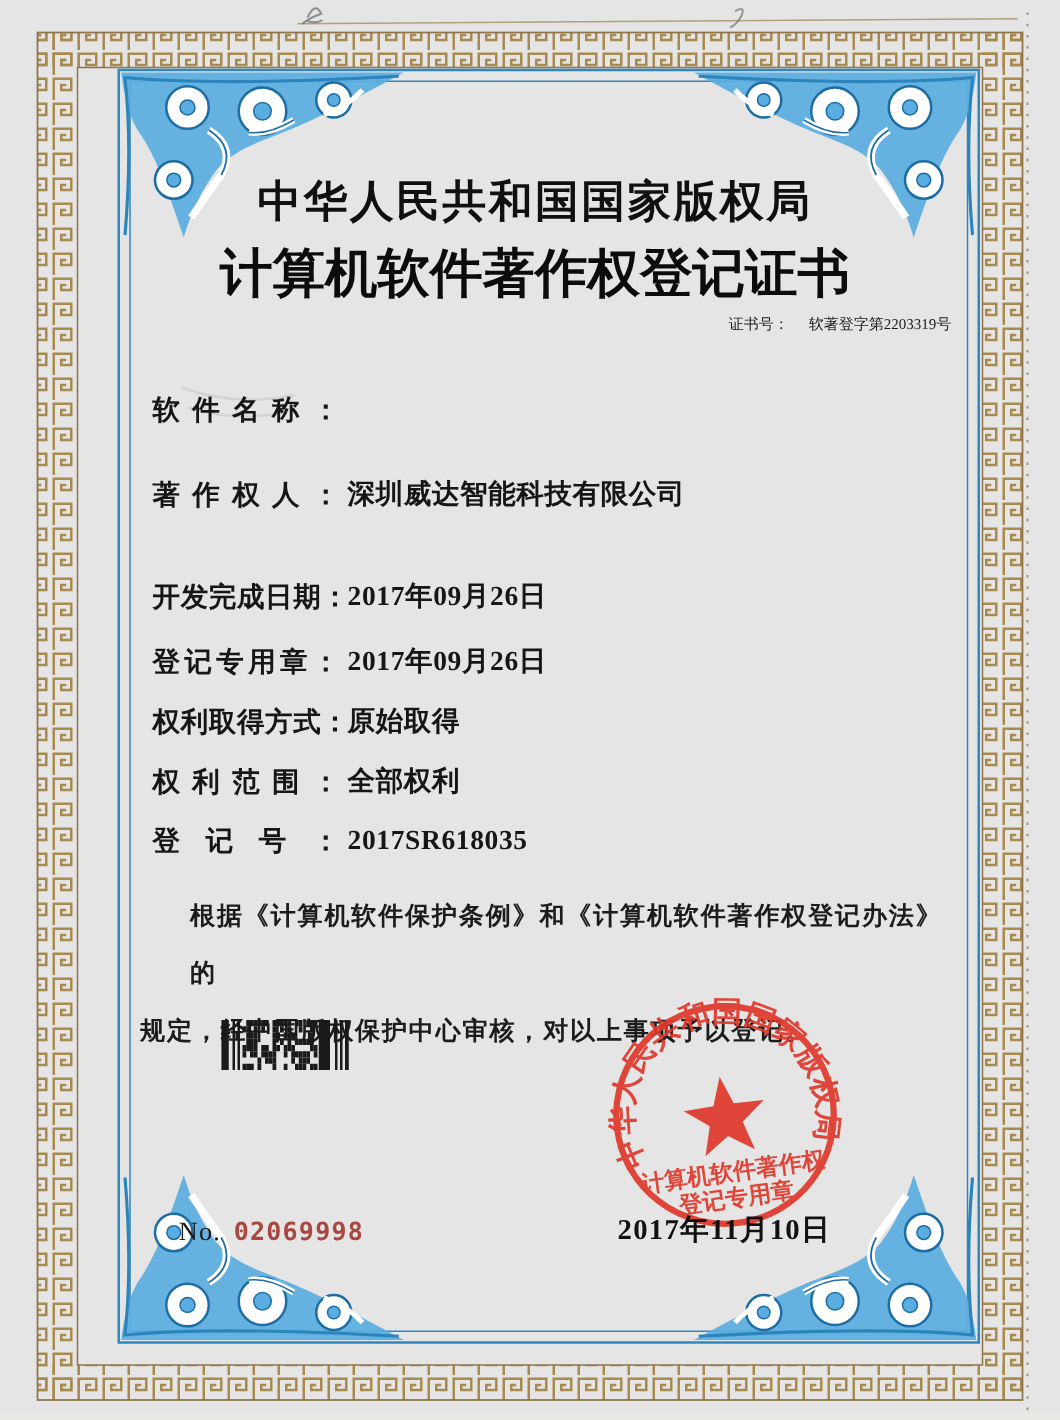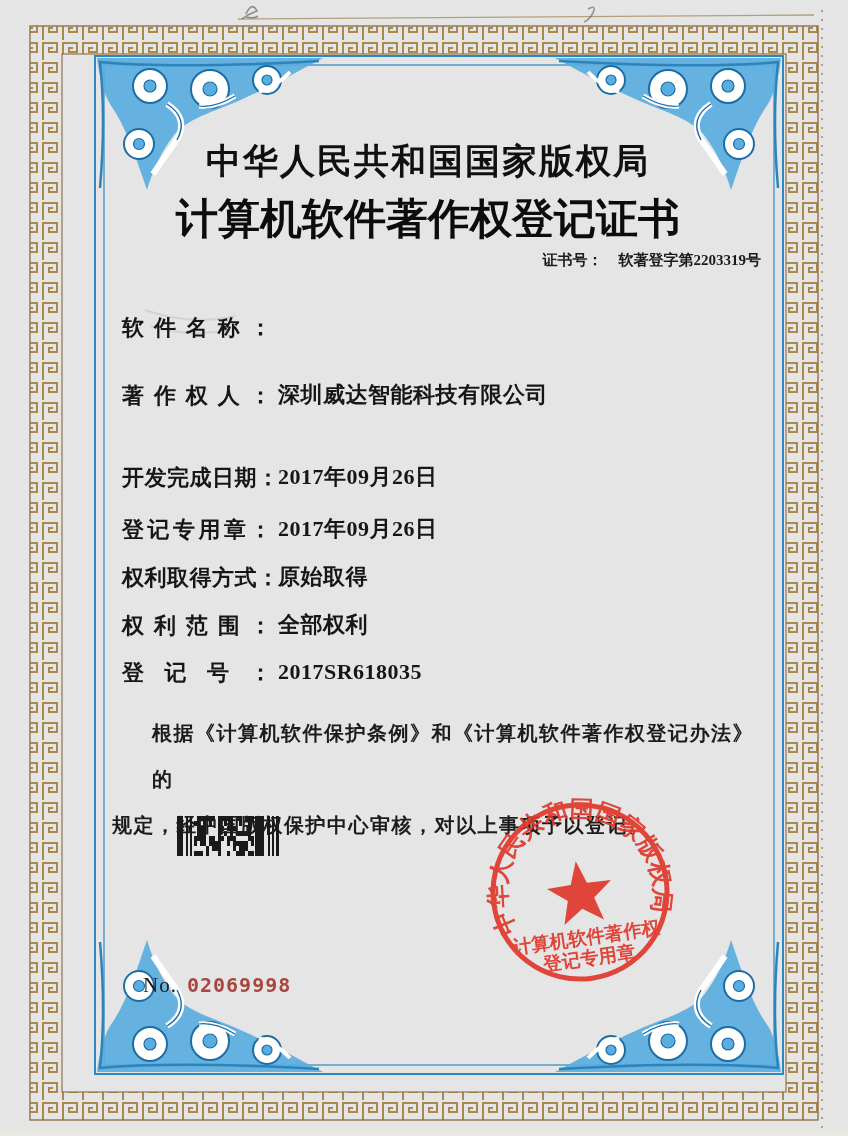--- a/index.html
+++ b/index.html
@@ -14,21 +14,21 @@
   .authority-title{
     left:95px;width:666px;top:138px;text-align:center;
     font-size:35px;font-weight:700;letter-spacing:2px;color:#101010;
   }
   .certificate-title{
     left:95px;width:666px;top:191px;text-align:center;
     font-size:42px;font-weight:700;letter-spacing:0px;color:#0c0c0c;
   }
   .certno-line{
     left:95px;width:666px;top:251px;text-align:right;
-    font-size:15px;font-weight:700;color:#1a1a1a;
+    font-size:12px;font-weight:400;color:#1a1a1a;
   }
   .certno-line .val{margin-left:16px;}
   .row{
     left:122px;width:660px;font-size:22px;font-weight:700;color:#161616;
     letter-spacing:0.5px;white-space:nowrap;
   }
   .row .lbl{
     display:inline-block;width:150px;text-align:justify;text-align-last:justify;
     vertical-align:top;
   }
@@ -253,19 +253,20 @@
       <path id="sealArc" d="M 33,131 A 74,74 0 1 1 167,131" fill="none"></path>
       <text font-size="24" font-weight="700" fill="#e0392c" letter-spacing="0.5">
         <textPath href="#sealArc" startOffset="50%" text-anchor="middle">中华人民共和国国家版权局</textPath>
       </text>
       <polygon fill="#e0392c" points="100,69 108.2,91.7 132.3,92.5 113.3,107.3 120,130.5 100,117 80,130.5 86.7,107.3 67.7,92.5 91.8,91.7"></polygon>
       <text x="100" y="152" text-anchor="middle" font-size="18.5" font-weight="700" fill="#e0392c">计算机软件著作权</text>
       <text x="100" y="173" text-anchor="middle" font-size="18.5" font-weight="700" fill="#e0392c">登记专用章</text>
     </g>
   </svg>
 
+  <div class="abs issue-date">2017年11月10日</div>
 
   <div class="abs serial">
     <span>No.</span><span class="num">02069998</span>
   </div>
 
   <div class="abs bottom-edge"></div>
 </div>
 
 </body></html>

